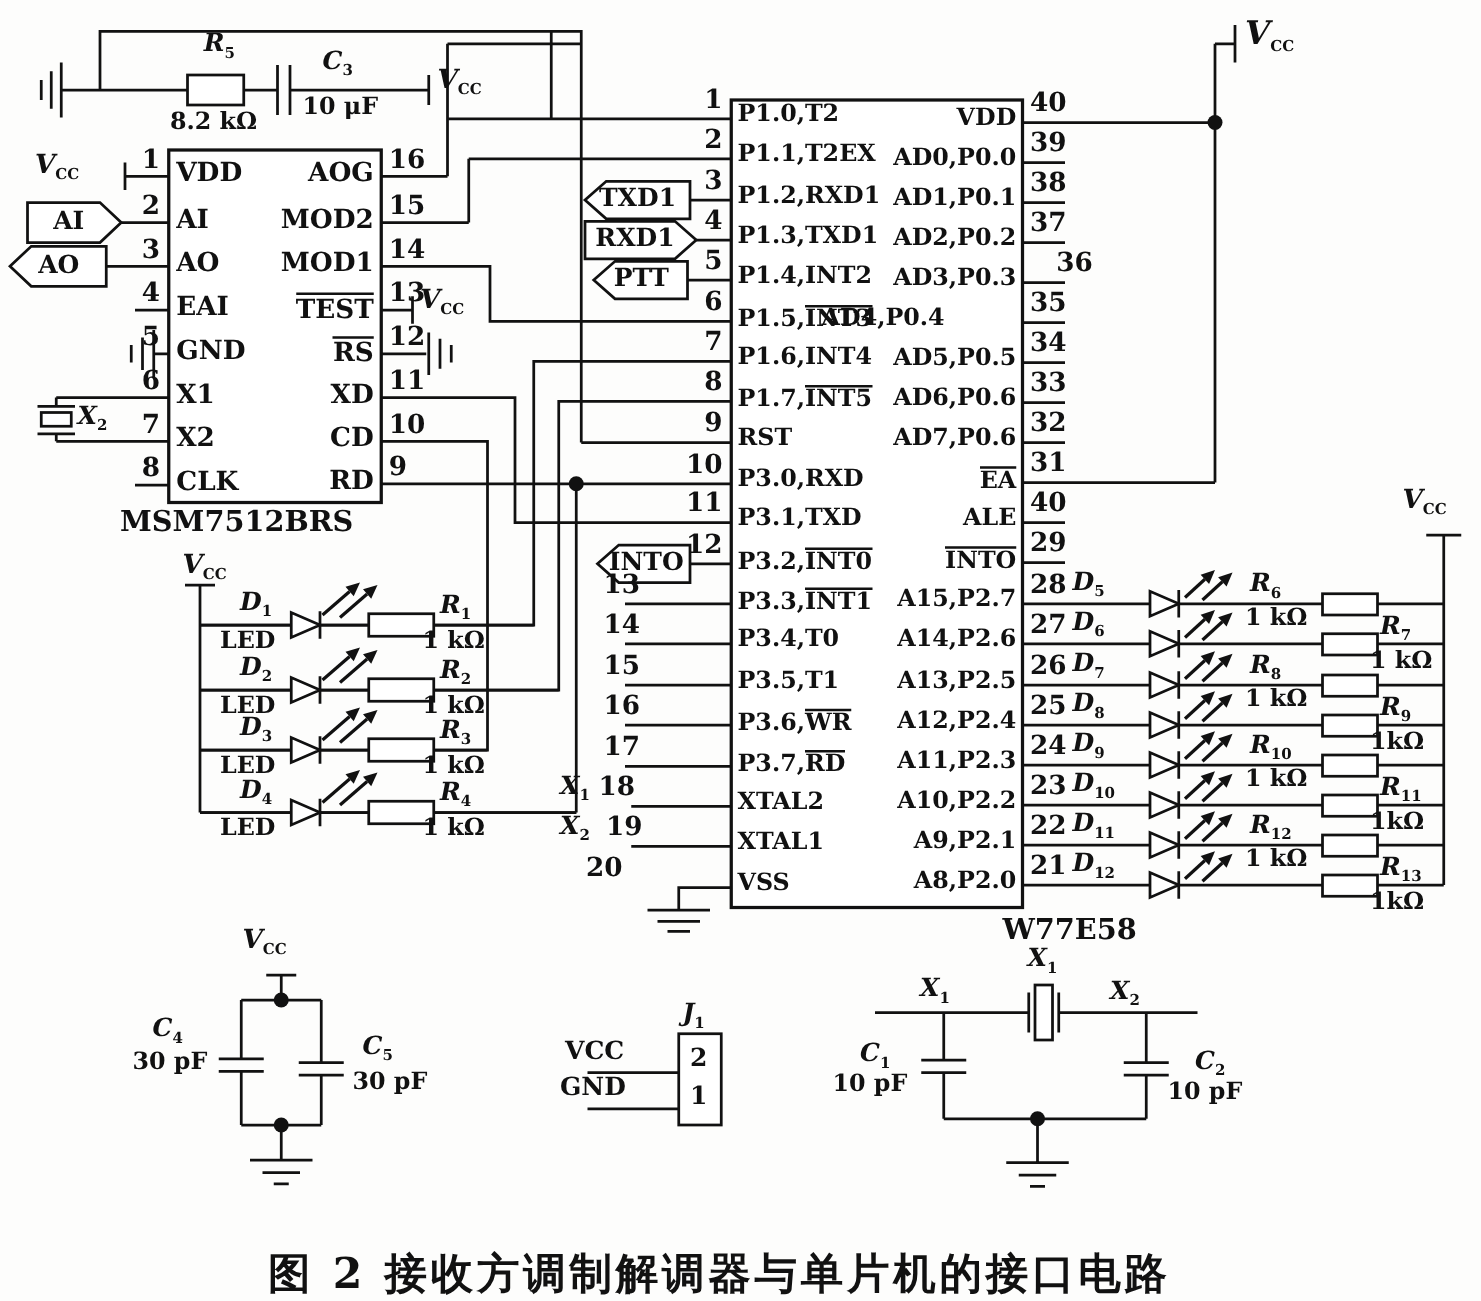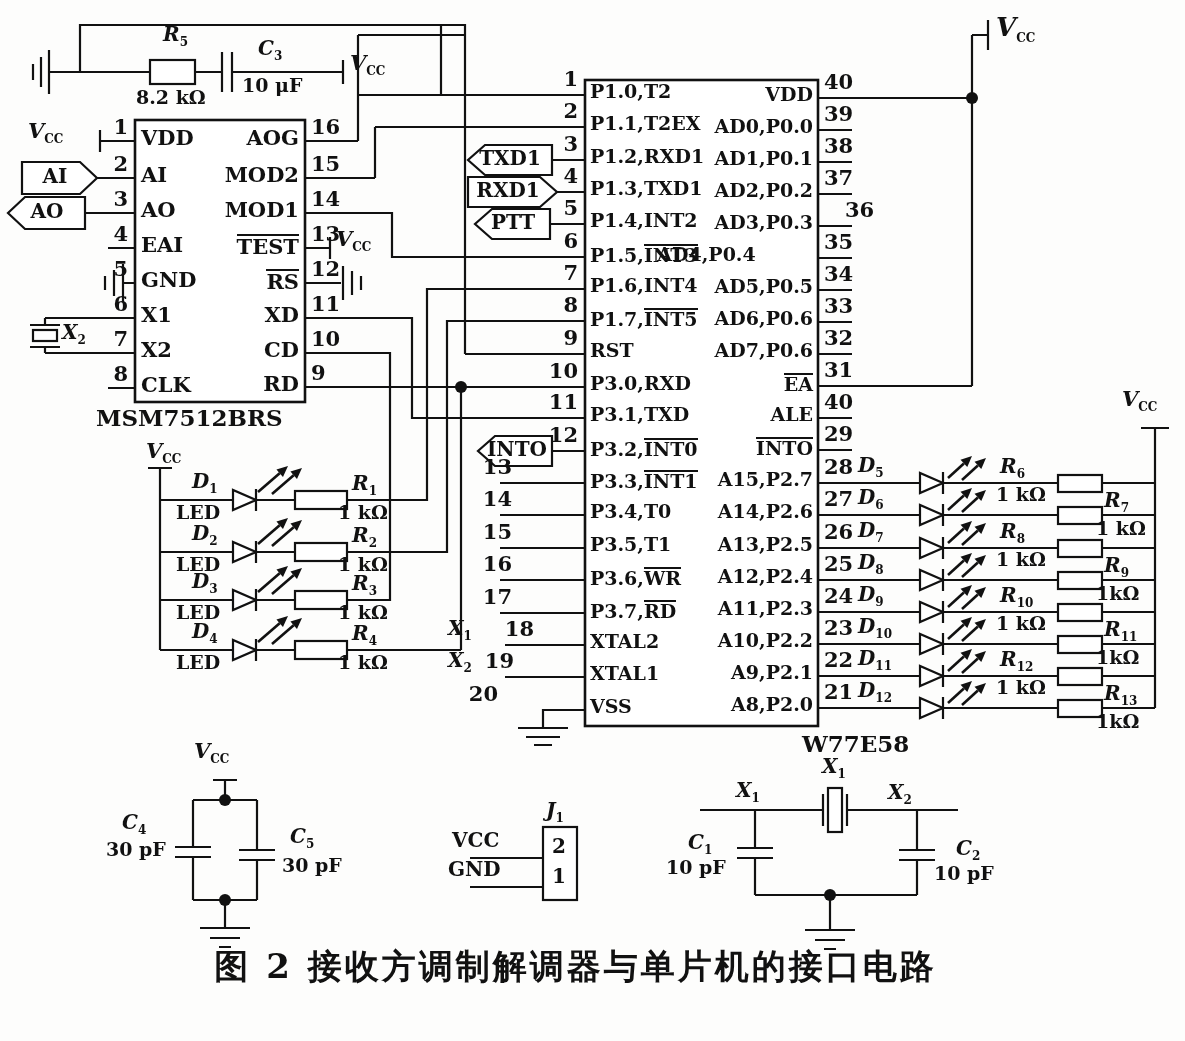--- a/index.html
+++ b/index.html
@@ -17,21 +17,21 @@
   .vcc{font-style:italic;font-size:21px;}
   .vcc sub{font-size:12px;font-style:normal;}
   .big{font-size:26px;}
   .nm{font-size:19px;}
   .msmnm{font-size:21px;}
   .num{font-size:21px;}
   .val{font-size:19px;}
   .ctr{text-align:center;}
   .rgt{text-align:right;}
   .bar{display:inline-block;border-top:2.2px solid #111;line-height:1.0;}
-  #caption{position:absolute;left:0;top:944px;width:1151px;text-align:center;
+  #caption{position:absolute;left:0;top:996px;width:1151px;text-align:center;
            font-size:34px;font-weight:700;letter-spacing:3px;}
 </style>
 </head>
 <body>
 
 <div id="page">
 
   <svg width="1185" height="1041" viewBox="0 0 1185 1041">
 
     <rect class="box" x="135" y="120" width="170" height="282"></rect>
@@ -286,21 +286,21 @@
       <div class="lb num rgt" style="left: 478px; top: 456px; width: 34px;">13</div>
       <div class="lb nm" style="left: 590px; top: 502px;">P3.4,T0</div>
       <div class="lb num rgt" style="left: 478px; top: 488px; width: 34px;">14</div>
       <div class="lb nm" style="left: 590px; top: 535px;">P3.5,T1</div>
       <div class="lb num rgt" style="left: 478px; top: 521px; width: 34px;">15</div>
       <div class="lb nm" style="left: 590px; top: 567px;"><span>P3.6,</span><span class="bar">WR</span></div>
       <div class="lb num rgt" style="left: 478px; top: 553px; width: 34px;">16</div>
       <div class="lb nm" style="left: 590px; top: 600px; text-align: center;"><span>P3.7,</span><span class="bar">RD</span></div>
       <div class="lb num rgt" style="left: 478px; top: 586px; width: 34px;">17</div>
       <div class="lb nm" style="left: 590px; top: 632px;">XTAL2</div>
-      <div class="lb num rgt" style="left: 500px; top: 618px; width: 34px;">18</div>
+      <div class="lb num rgt" style="left: 474px; top: 618px; width: 34px;">18</div>
       <div class="lb nm" style="left: 590px; top: 664px;">XTAL1</div>
       <div class="lb num rgt" style="left: 480px; top: 650px; width: 34px;">19</div>
       <div class="lb nm" style="left: 590px; top: 697px;">VSS</div>
       <div class="lb num rgt" style="left: 464px; top: 683px; width: 34px;">20</div>
       <div class="lb nm rgt" style="left: 600px; top: 85px; width: 213px;">VDD</div>
       <div class="lb num" style="left: 824px; top: 71px;">40</div>
       <div class="lb nm rgt" style="left: 600px; top: 117px; width: 213px;">AD0,P0.0</div>
       <div class="lb num" style="left: 824px; top: 103px;">39</div>
       <div class="lb nm rgt" style="left: 600px; top: 149px; width: 213px;">AD1,P0.1</div>
       <div class="lb num" style="left: 824px; top: 135px;">38</div>

